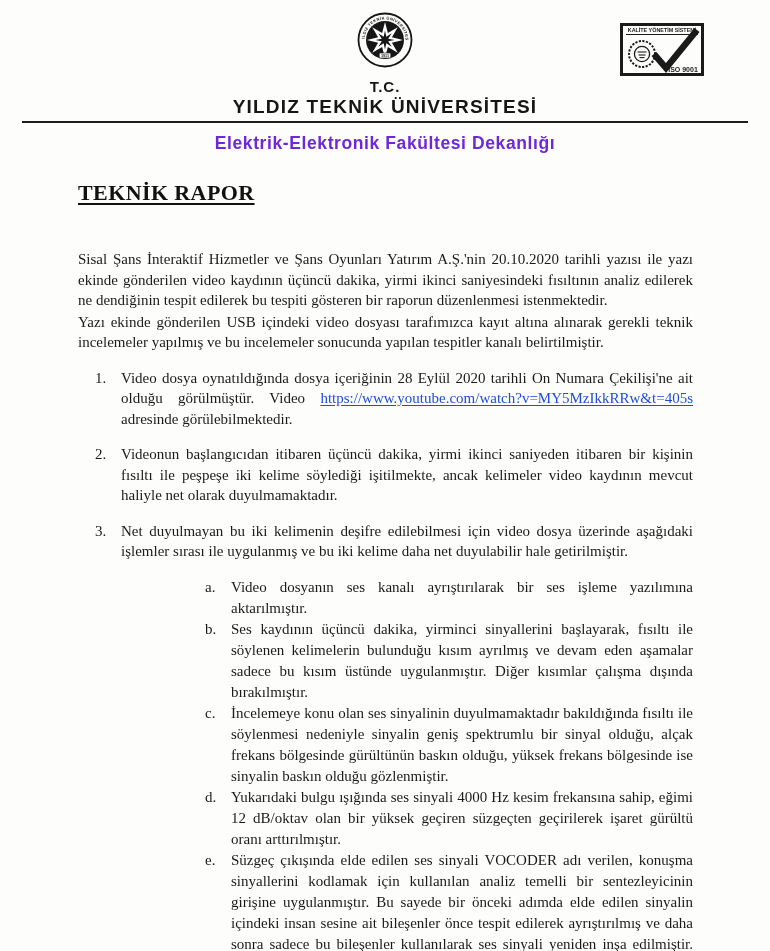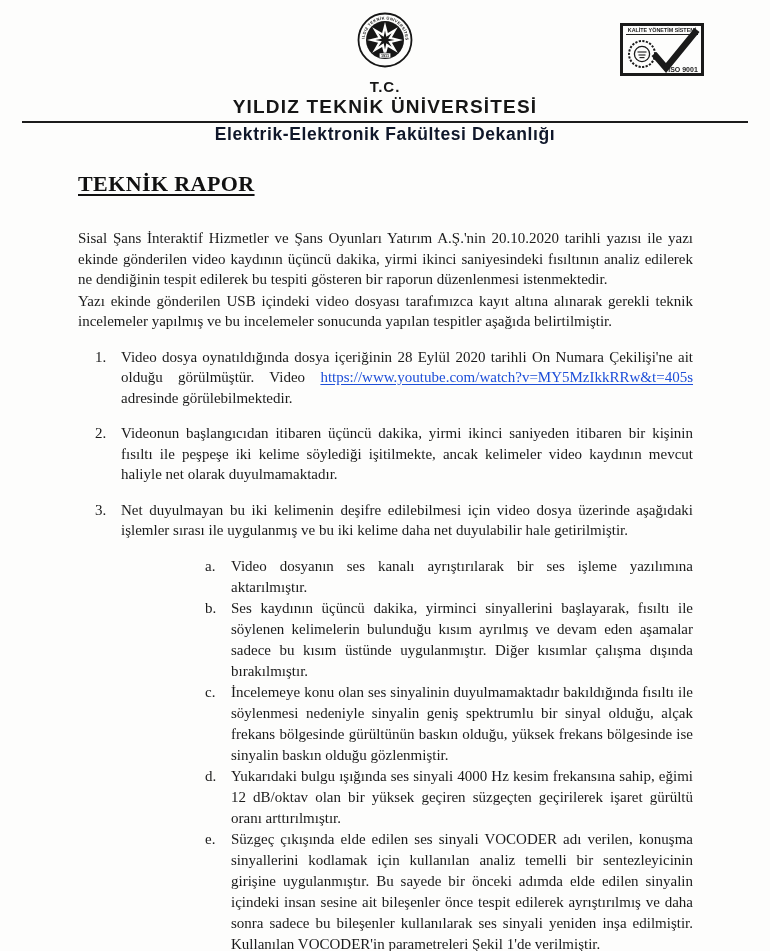--- a/index.html
+++ b/index.html
@@ -26,38 +26,38 @@
     font-weight: bold; font-size: 19px; letter-spacing: 1.2px;
     color: #161616; margin-top: 1px;
   }
   .rule {
     border: none; border-top: 2.5px solid #1c1c1c;
     margin: 3px 22px 0 22px;
   }
   .faculty {
     font-family: "Liberation Sans", sans-serif;
     font-weight: bold; font-size: 17.5px; letter-spacing: 0.6px;
-    color: #0f172a; margin-top: 1px;
+    color: #6d28d9; margin-top: 10px;
   }
   .iso-stamp { position: absolute; top: 23px; right: 66px; line-height: 0; }
   
   .content { padding: 0 77px 0 78px; }
   .title-row { margin-top: 26px; }
   .report-title {
     display: inline-block;
     font-weight: bold; font-size: 22px; letter-spacing: 0.4px;
     text-decoration: underline;
     text-underline-offset: 3px;
     color: #111;
   }
   .para {
     margin: 0; text-align: justify;
     font-size: 15px; line-height: 20.5px;
   }
-  .intro { margin-top: 31px; }
+  .intro { margin-top: 43px; }
   .sec-head {
     margin-top: 21px;
     font-weight: bold; font-size: 16px; color: #111;
   }
   .sec-lead { margin-top: 1px; }
   .nitem { display: flex; margin: 15px 0 0 17px; }
   .nitem .num { flex: none; width: 26px; font-size: 15px; line-height: 20.5px; }
   .nitem .txt { flex: 1; text-align: justify; font-size: 15px; line-height: 20.5px; }
   .subgroup { margin: 15px 0 0 127px; }
   .sitem { display: flex; }
@@ -120,21 +120,21 @@
   </div>
 
   <div class="content">
 
     <div class="title-row">
       <span class="report-title">TEKNİK RAPOR</span>
     </div>
 
     <p class="para intro">Sisal Şans İnteraktif Hizmetler ve Şans Oyunları Yatırım A.Ş.'nin 20.10.2020 tarihli yazısı ile yazı ekinde gönderilen video kaydının üçüncü dakika, yirmi ikinci saniyesindeki fısıltının analiz edilerek ne dendiğinin tespit edilerek bu tespiti gösteren bir raporun düzenlenmesi istenmektedir.</p>
 
-    <p class="para sec-lead">Yazı ekinde gönderilen USB içindeki video dosyası tarafımızca kayıt altına alınarak gerekli teknik incelemeler yapılmış ve bu incelemeler sonucunda yapılan tespitler aşağıda belirtilmiştir.</p>
+    <p class="para sec-lead">Yazı ekinde gönderilen USB içindeki video dosyası tarafımızca kayıt altına alınarak gerekli teknik incelemeler yapılmış ve bu incelemeler sonucunda yapılan tespitler kanalı belirtilmiştir.</p>
 
     <div class="nitem">
       <span class="num">1.</span>
       <span class="txt"><span>Video dosya oynatıldığında dosya içeriğinin 28 Eylül 2020 tarihli On Numara Çekilişi'ne ait olduğu görülmüştür. Video </span><a class="url-link" href="#">https://www.youtube.com/watch?v=MY5MzIkkRRw&amp;t=405s</a><span> adresinde görülebilmektedir.</span></span>
     </div>
 
     <div class="nitem">
       <span class="num">2.</span>
       <span class="txt">Videonun başlangıcıdan itibaren üçüncü dakika, yirmi ikinci saniyeden itibaren bir kişinin fısıltı ile peşpeşe iki kelime söylediği işitilmekte, ancak kelimeler video kaydının mevcut haliyle net olarak duyulmamaktadır.</span>
     </div>

